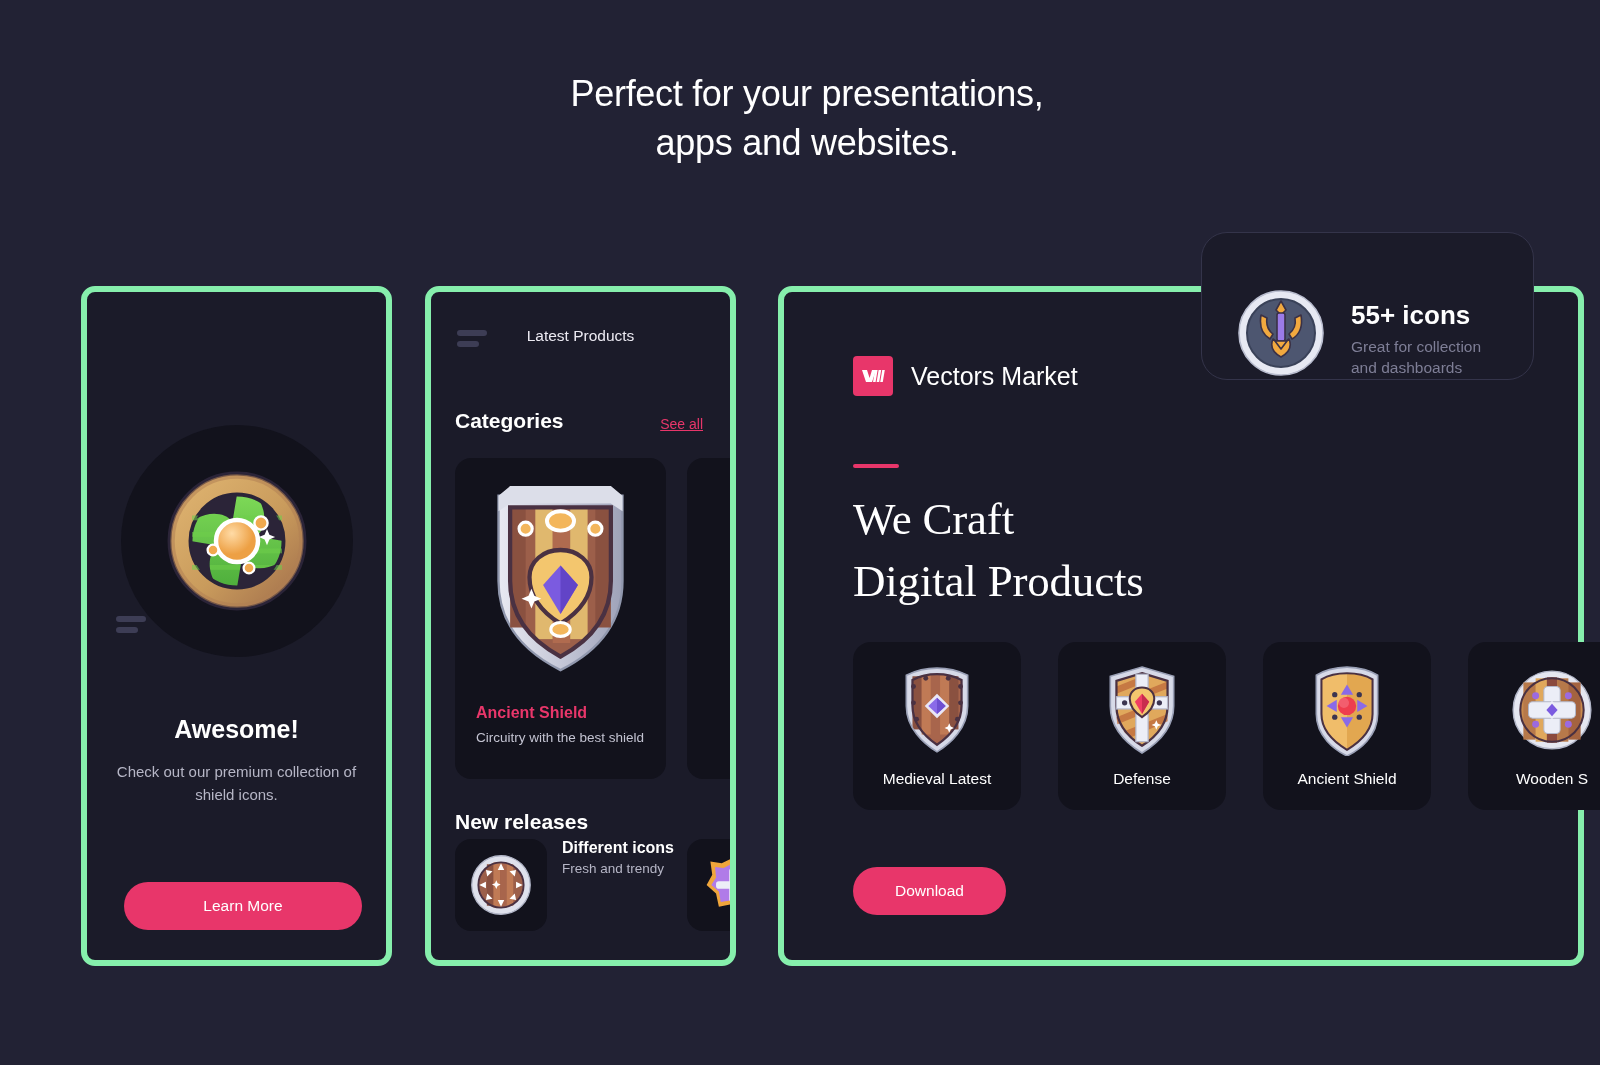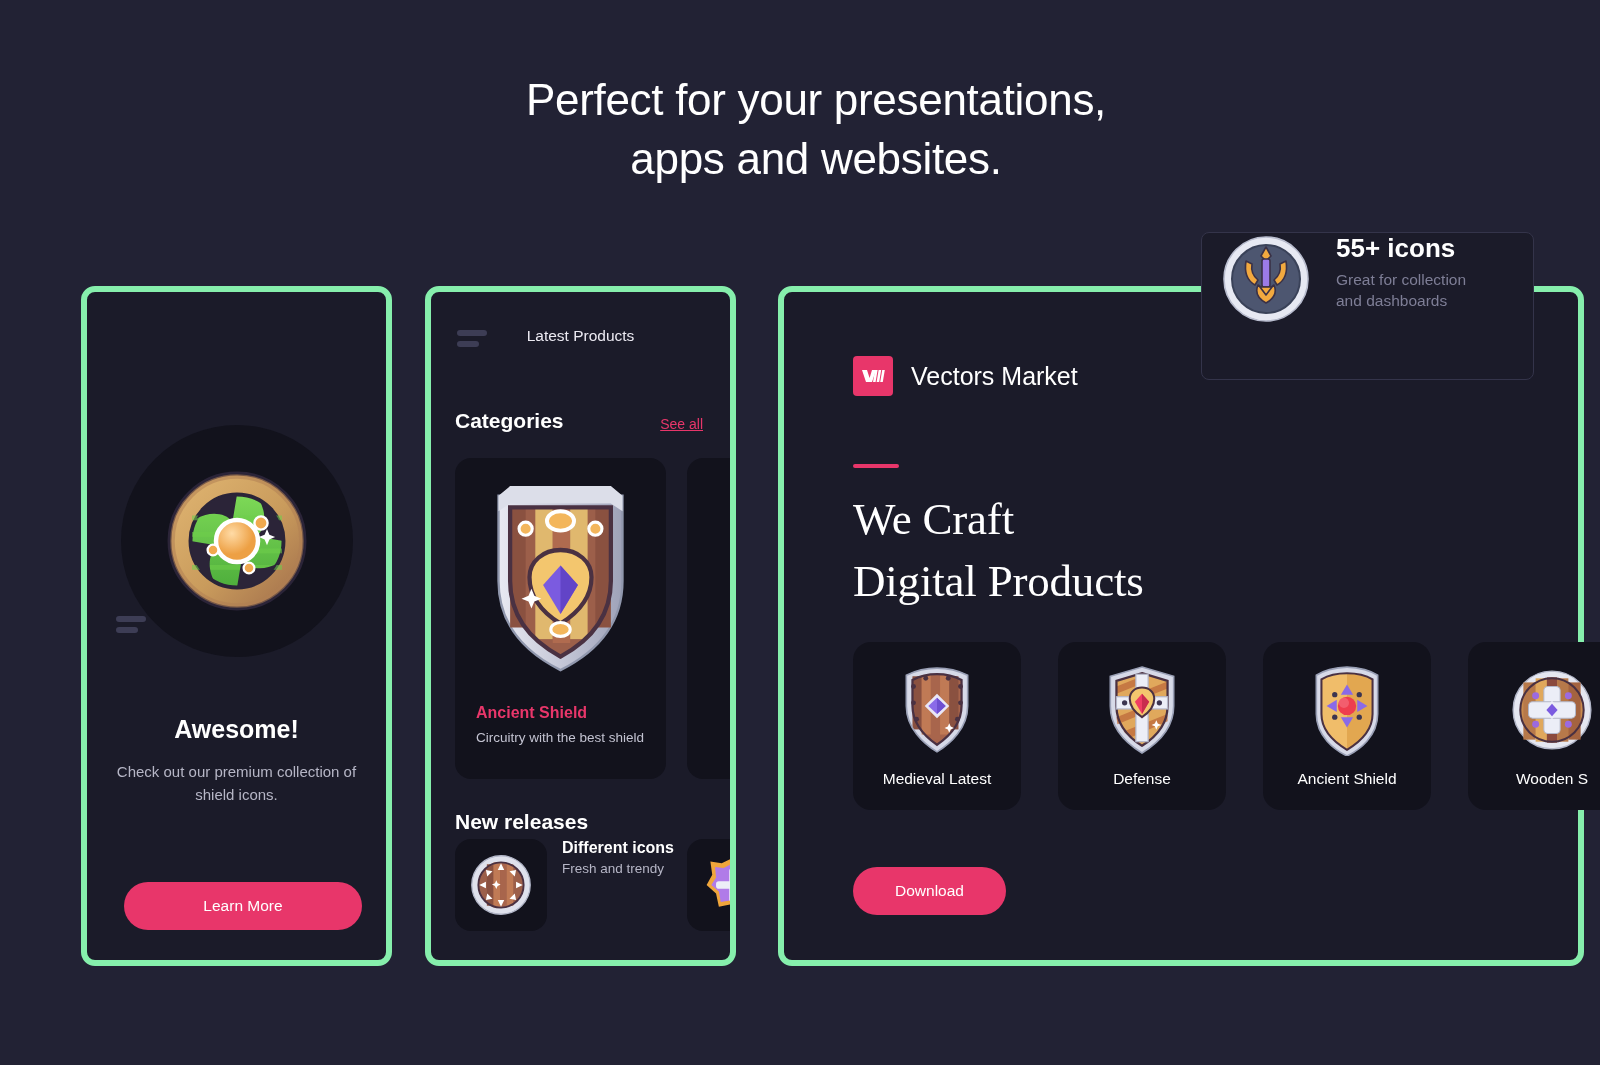--- a/index.html
+++ b/index.html
@@ -6,24 +6,24 @@
   html, body {
     width: 1600px; height: 1065px;
     background: #222234;
     font-family: "Liberation Sans", sans-serif;
     overflow: hidden;
   }
   .stage { position: relative; width: 1600px; height: 1065px; background: #222234; }
 
   
   .headline {
-    position: absolute; left: 16px; top: 70px; width: 1568px;
+    position: absolute; left: 7px; top: 70px; width: 1568px;
     text-align: center;
     color: #ffffff;
-    font-size: 44px;
+    font-size: 36px;
     font-weight: 400;
     line-height: 1.35;
     letter-spacing: -0.3px;
     padding-left: 32px;
   }
   .headline .ln { display: block; }
 
   
   .card {
     position: absolute;
@@ -124,22 +124,22 @@
   .download-btn {
     position: absolute; left: 69px; top: 575px; width: 153px; height: 48px;
     background: #e8366a; border-radius: 24px; border: 0;
     color: #fff; font-size: 15.5px; font-family: inherit; cursor: pointer;
     display: flex; align-items: center; justify-content: center;
   }
 
   
   #badge-icons {
     position: absolute; left: 1201px; top: 232px; width: 333px; height: 148px;
-    background: #1b1b29; border: 1px solid #34344a; border-radius: 8px;
-    display: flex; align-items: flex-start; padding-left: 18px; z-index: 5;
+    background: #1b1b29; border: 1px solid #34344a; border-radius: 26px;
+    display: flex; align-items: flex-end; padding-left: 33px; z-index: 5;
   }
   .badge-txt { margin-left: 24px; }
   .badge-title { color: #ffffff; font-size: 26px; font-weight: 700; margin-bottom: 6px; }
   .badge-sub { color: #7e7e96; font-size: 15.5px; line-height: 1.35; }
   .badge-sub .ln { display: block; }
 </style>
 </head>
 <body>
 
 <div class="stage">

